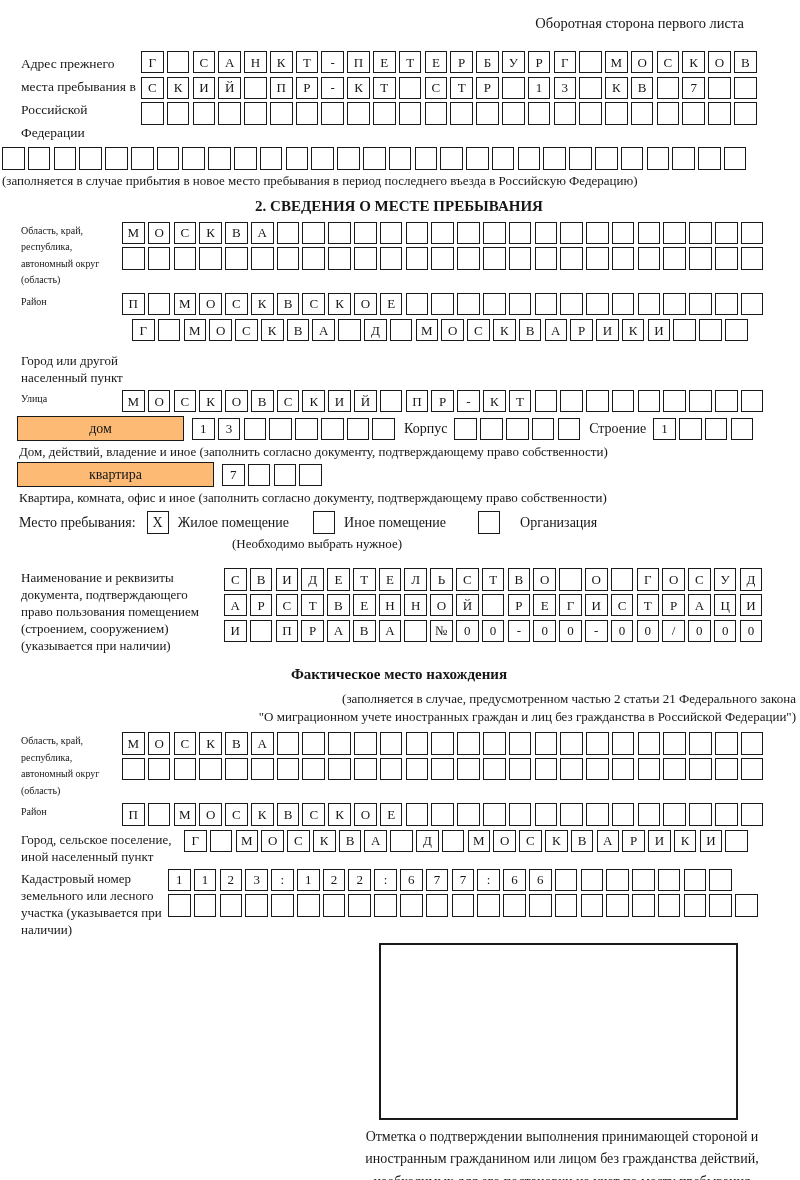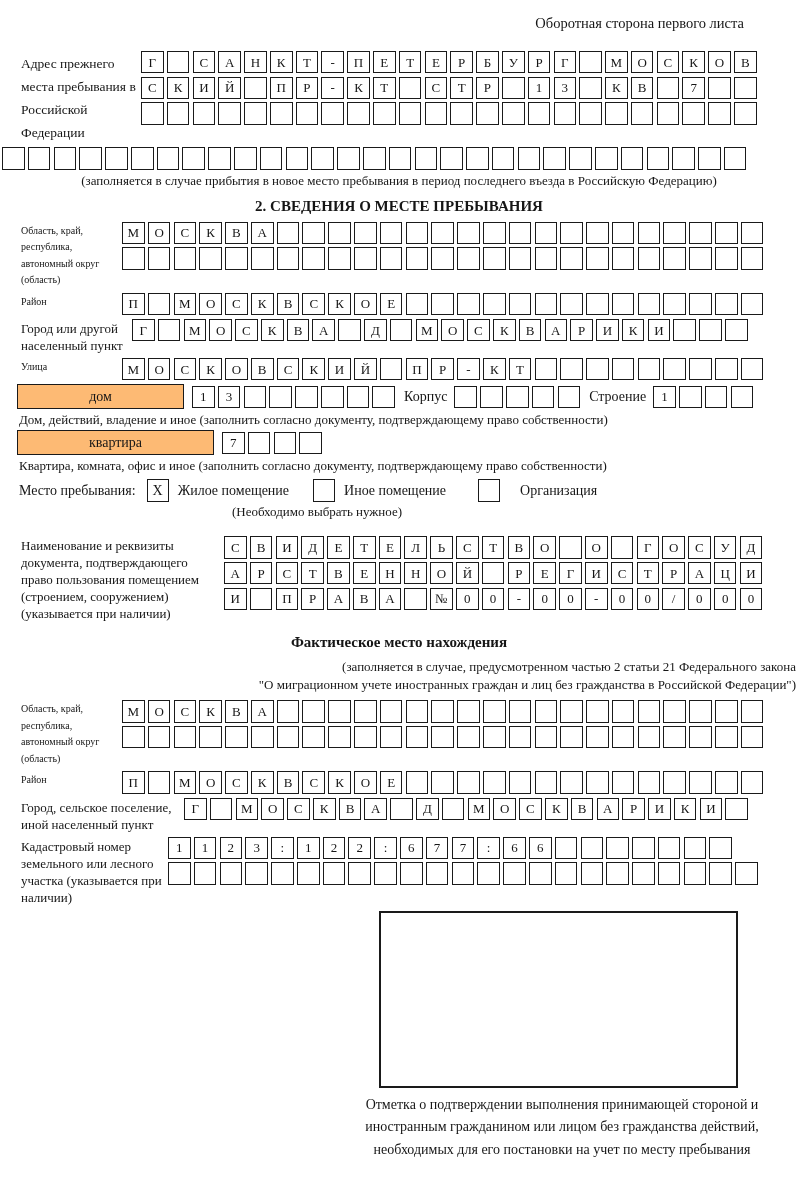--- a/index.html
+++ b/index.html
@@ -8,34 +8,34 @@
     font-family:"Liberation Serif","DejaVu Serif",serif;
     color:#161616;
   }
   .page{box-sizing:border-box;width:800px;padding:15px 4px 0 2px;}
   .header-note{font-size:14.5px;text-align:right;margin-right:52px;margin-bottom:19px;}
 
   .formrow{display:flex;align-items:flex-start;margin-bottom:4px;}
   .label{font-size:13px;line-height:17px;box-sizing:border-box;padding:1px 4px 0 19px;flex:none;}
   .w-prev{width:139px;font-size:13.5px;line-height:23px;}
   .w-reg{width:120px;font-size:10px;line-height:16.5px;}
-  .w-city{width:130px;}
+  .w-city{width:130px;margin-top:32px;}
   .w-doc{width:222px;line-height:17px;}
   .w-city2{width:182px;}
   .w-cad{width:166px;}
 
   .grid{display:flex;flex-direction:column;gap:3.2px;}
   .cellrow{display:flex;gap:3.2px;flex:none;}
   .cell{
     box-sizing:border-box;flex:none;
     width:22.6px;height:22.4px;border:1.6px solid #1a1a1a;
     display:flex;align-items:center;justify-content:center;
     font-size:13px;line-height:1;background:#fff;
   }
-  .note-center{font-size:13px;text-align:center;margin:3px 0 2px;}
+  .note-center{font-size:13px;margin:3px 0 2px;}
   .sec-title{font-size:15px;font-weight:bold;text-align:center;margin:9px 0 7px;}
 
   .house-row{display:flex;align-items:center;margin:2px 0 0 15px;}
   .label-box{
     box-sizing:border-box;border:1.8px solid #1a1a1a;height:25px;
     display:flex;align-items:center;justify-content:center;
     font-size:14px;flex:none;background:#fdba74;
   }
   .box-dom{width:167px;}
   .box-kv{width:197px;}

